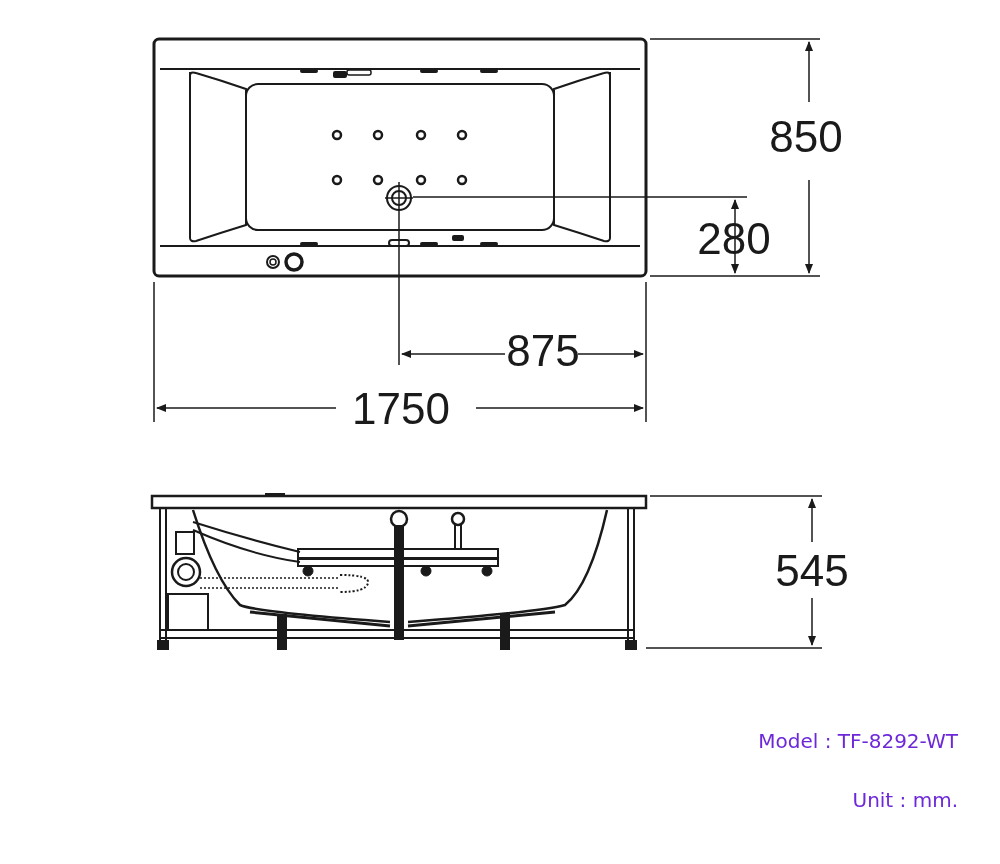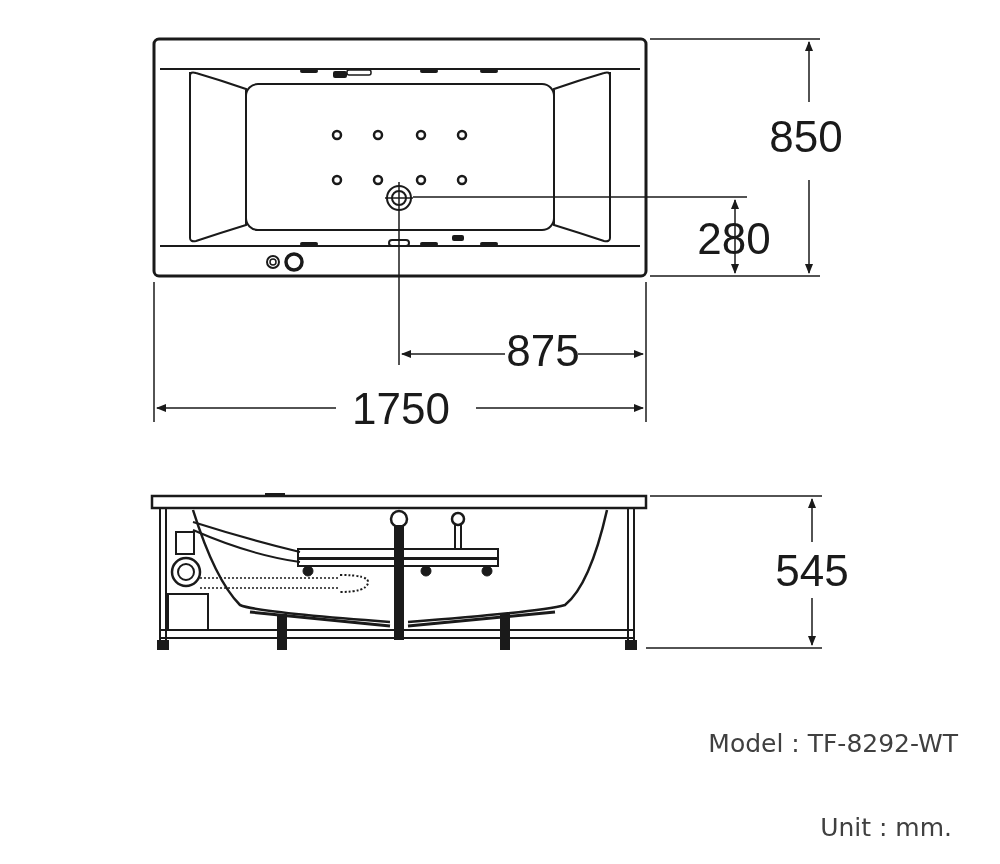--- a/index.html
+++ b/index.html
@@ -1,19 +1,19 @@
 <!DOCTYPE html>
 <html><head>
 <meta charset="utf-8">
 <style>
   html, body { margin:0; padding:0; background:#ffffff; }
   body { width:1000px; height:864px; position:relative; overflow:hidden; font-family:"DejaVu Sans", sans-serif; }
   svg { position:absolute; left:0; top:0; }
   .dim { font-family:"Liberation Sans", sans-serif; font-size:44px; fill:#1a1a1a; }
-  .lbl { position:absolute; font-family:"DejaVu Sans", sans-serif; font-size:25px; color:#404040; white-space:nowrap; }
+  .lbl { position:absolute; font-family:"DejaVu Sans", sans-serif; font-size:20px; color:#6d28d9; white-space:nowrap; }
 </style>
 </head>
 <body>
 
 <svg width="1000" height="864" viewBox="0 0 1000 864">
   <defs>
     <marker id="arr" markerWidth="10" markerHeight="8" refX="9" refY="4" orient="auto" markerUnits="userSpaceOnUse">
       <path d="M0,0 L10,4 L0,8 z" fill="#1a1a1a"></path>
     </marker>
   </defs>
@@ -140,13 +140,13 @@
   <g stroke="#1a1a1a" stroke-width="1.5" fill="none">
     <line x1="650" y1="496" x2="822" y2="496"></line>
     <line x1="646" y1="648" x2="822" y2="648"></line>
     <line x1="812" y1="542" x2="812" y2="499" marker-end="url(#arr)"></line>
     <line x1="812" y1="598" x2="812" y2="645" marker-end="url(#arr)"></line>
   </g>
   <text class="dim" x="812" y="586" text-anchor="middle">545</text>
 </svg>
 
 <div class="lbl" style="right:42px; top:729px;">Model : TF-8292-WT</div>
-<div class="lbl" style="right:48px; top:788px;margin-top:25px;">Unit : mm.</div>
+<div class="lbl" style="right:42px; top:788px;">Unit : mm.</div>
 
 </body></html>

